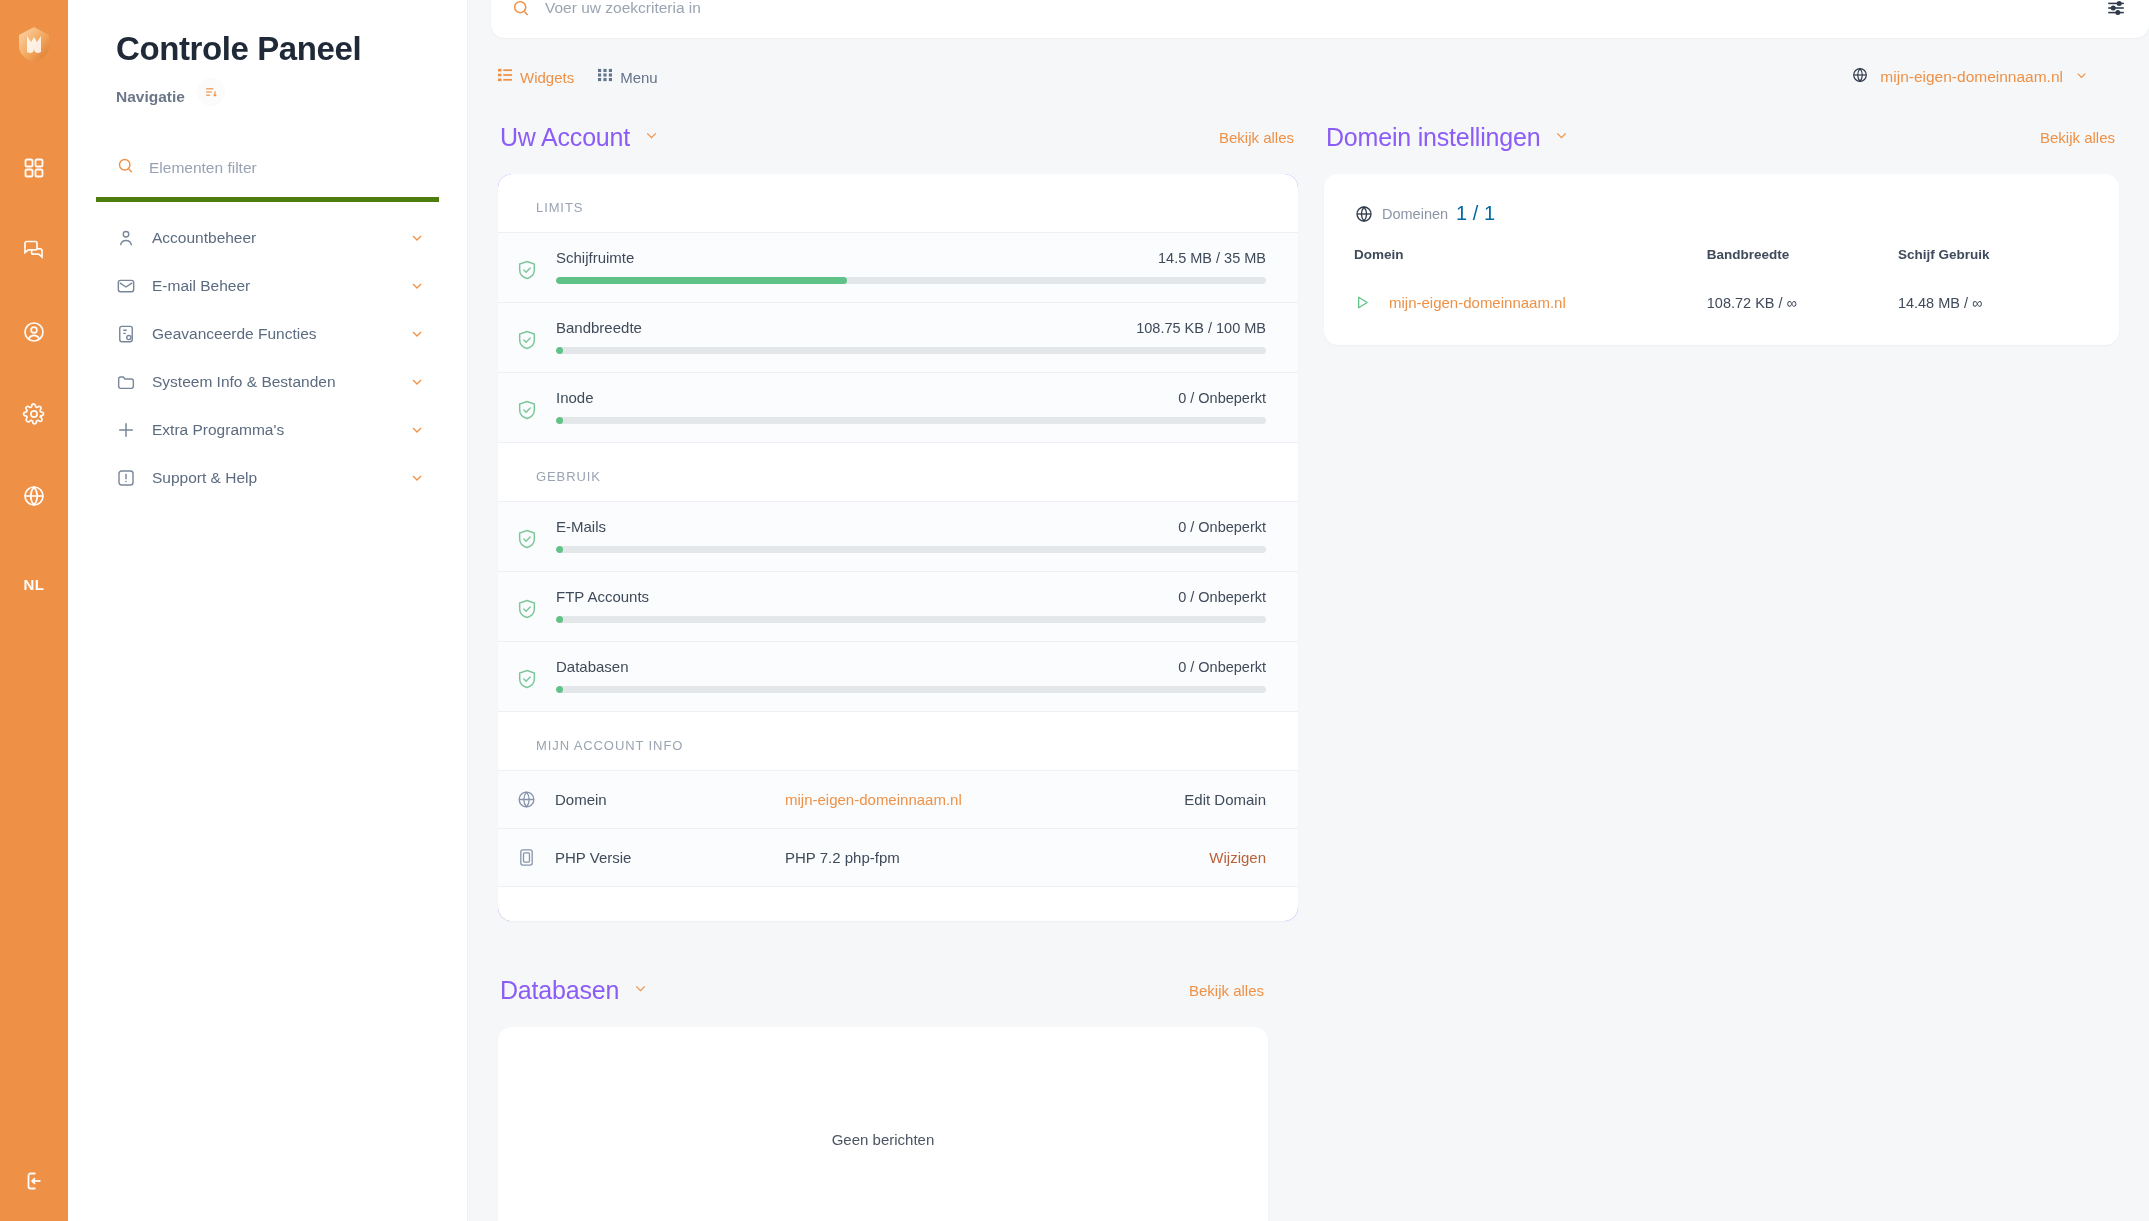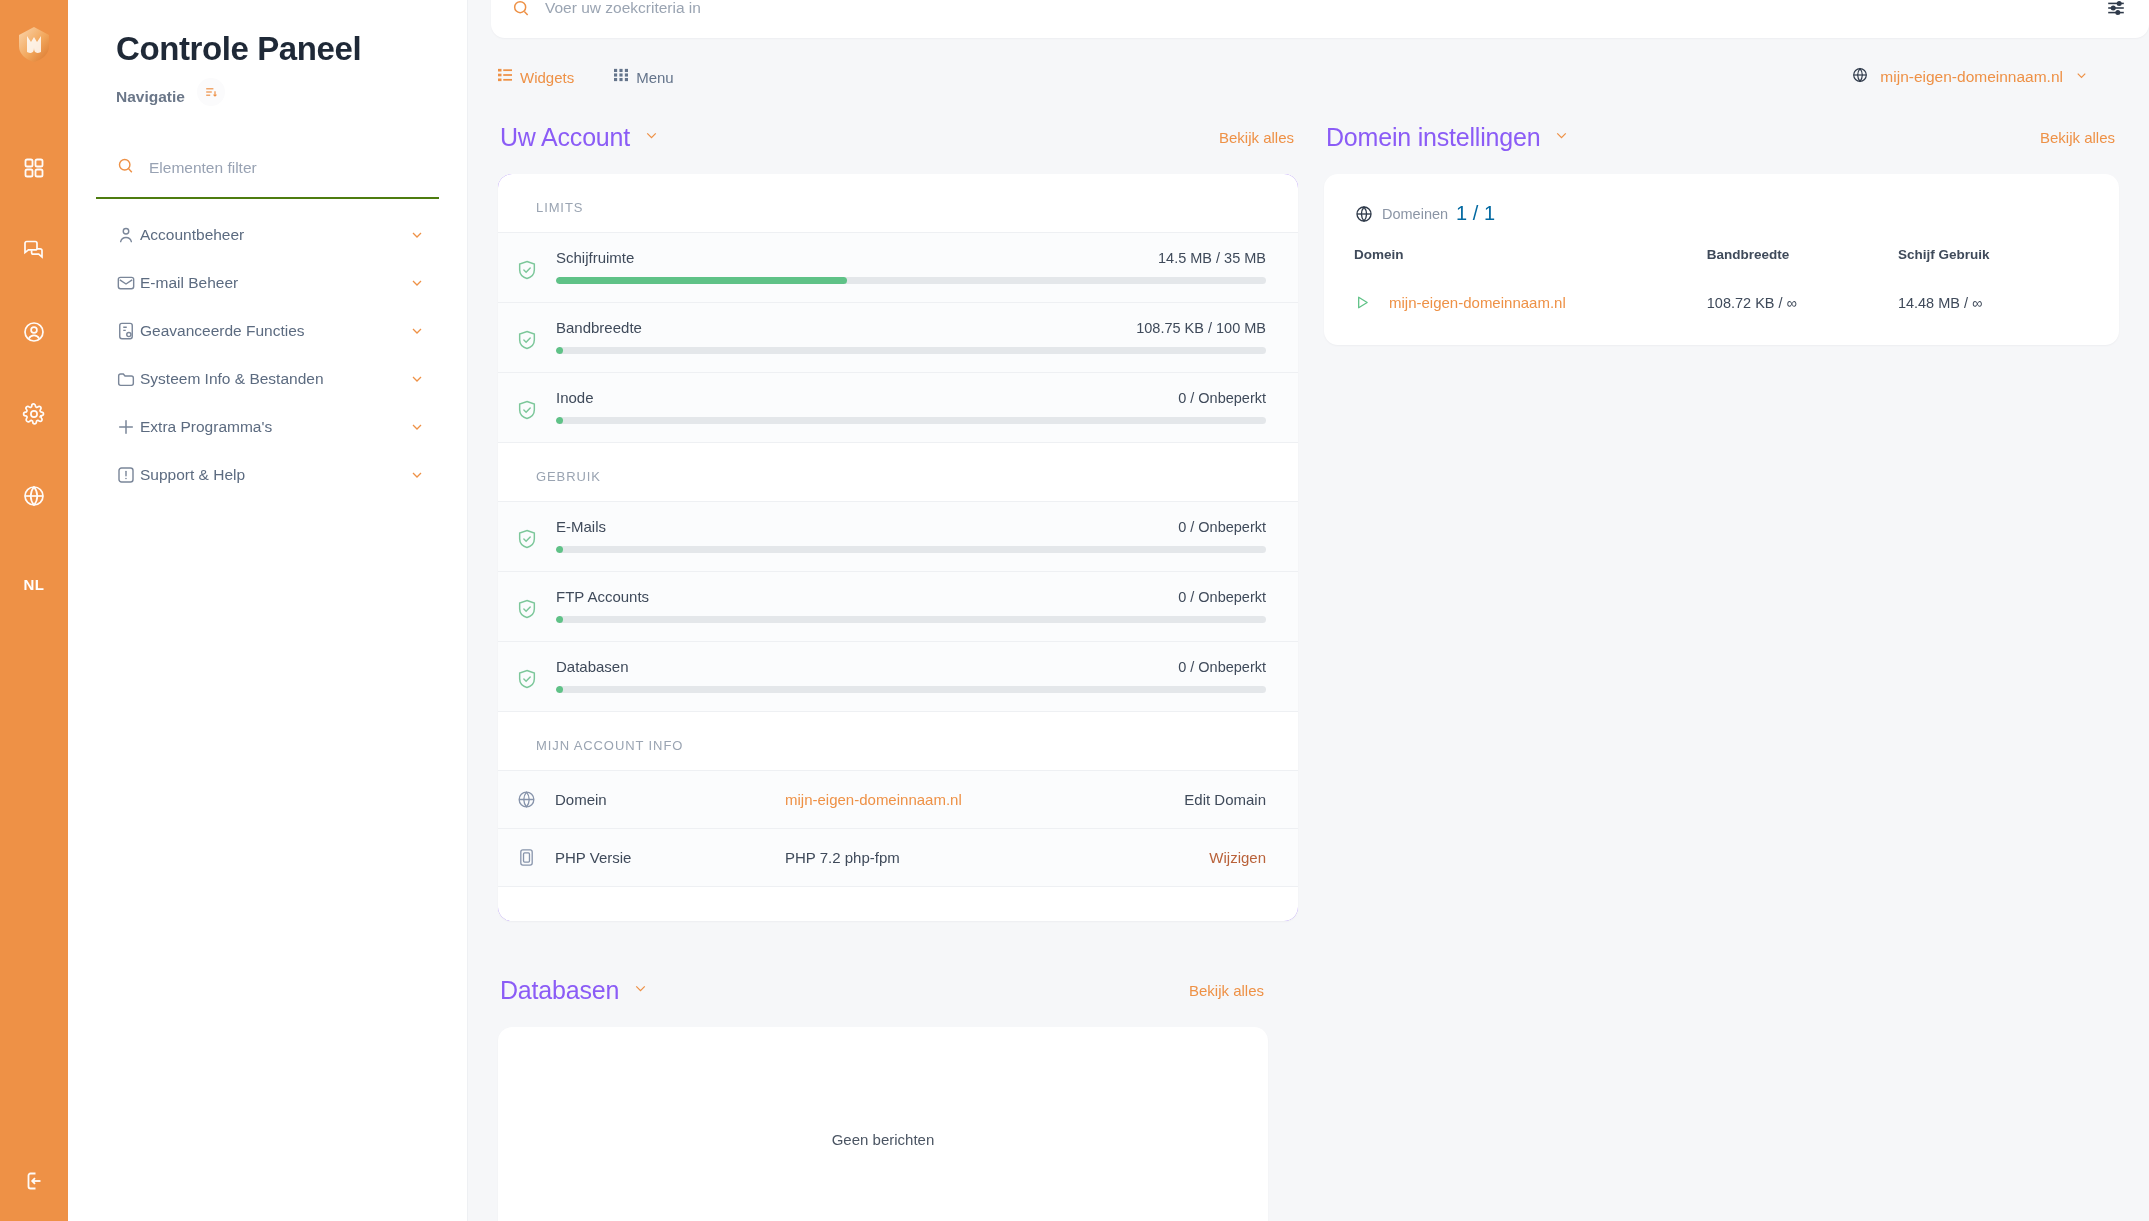--- a/index.html
+++ b/index.html
@@ -43,30 +43,30 @@
   }
   .sb-sub-row { display: flex; align-items: flex-end; gap: 12px; margin-top: 10px; padding-left: 20px; }
   .sb-sub { font-size: 15.5px; color: #6b7789; font-weight: 600; }
   .sb-sortbtn {
     width: 28px; height: 28px; border-radius: 50%;
     background: #fbfbfc; display: flex; align-items: center; justify-content: center;
   }
   .sb-filter {
     display: flex; align-items: center; gap: 14px;
     margin-top: 50px; padding: 0 0 18px 20px;
-    border-bottom: 2px solid #4d7c0f;
+    border-bottom: 5px solid #4d7c0f;
   }
   .sb-filter input {
     border: none; outline: none; font-size: 15.5px; color: #6b7789;
     font-family: "Liberation Sans", sans-serif; background: transparent; width: 260px;
   }
   .sb-filter input::placeholder { color: #98a2b3; }
   .nav-list { padding-top: 12px; }
   .nav-item {
-    display: flex; align-items: center; gap: 4px;
+    display: flex; align-items: center; gap: 16px;
     padding: 14px 8px 14px 20px; cursor: pointer;
   }
   .nav-ico { width: 20px; height: 20px; flex: 0 0 20px; }
   .nav-label { font-size: 15.5px; color: #5c6b80; flex: 1; }
   .nav-chev { width: 16px; height: 16px; flex: 0 0 16px; margin-right: 6px; }
 
   
   .main { flex: 1; background: #f6f7f9; position: relative; overflow: hidden; }
 
   .topbar { position: relative; height: 40px; }
@@ -81,21 +81,21 @@
     flex: 1; border: none; outline: none; background: transparent;
     font-size: 15.5px; color: #6b7789; font-family: "Liberation Sans", sans-serif;
   }
   .searchwrap input::placeholder { color: #9aa4b2; }
   .sliders-ico { width: 22px; height: 22px; }
 
   .subbar {
     display: flex; align-items: center; justify-content: space-between;
     padding: 26px 30px 0 30px;
   }
-  .viewtabs { display: flex; align-items: center; gap: 40px; }
+  .viewtabs { display: flex; align-items: center; gap: 24px; }
   .vtab { display: flex; align-items: center; gap: 8px; cursor: pointer; }
   .vtab .vlabel { font-size: 15px; }
   .vtab.active .vlabel { color: #ee9146; }
   .vtab.idle .vlabel { color: #64748b; }
   .domsel { display: flex; align-items: center; gap: 11px; cursor: pointer; padding-right: 30px; }
   .domsel .dname { font-size: 15.5px; color: #ee9146; }
 
   .grid {
     display: flex; gap: 26px; padding: 28px 30px 0 30px;
   }

